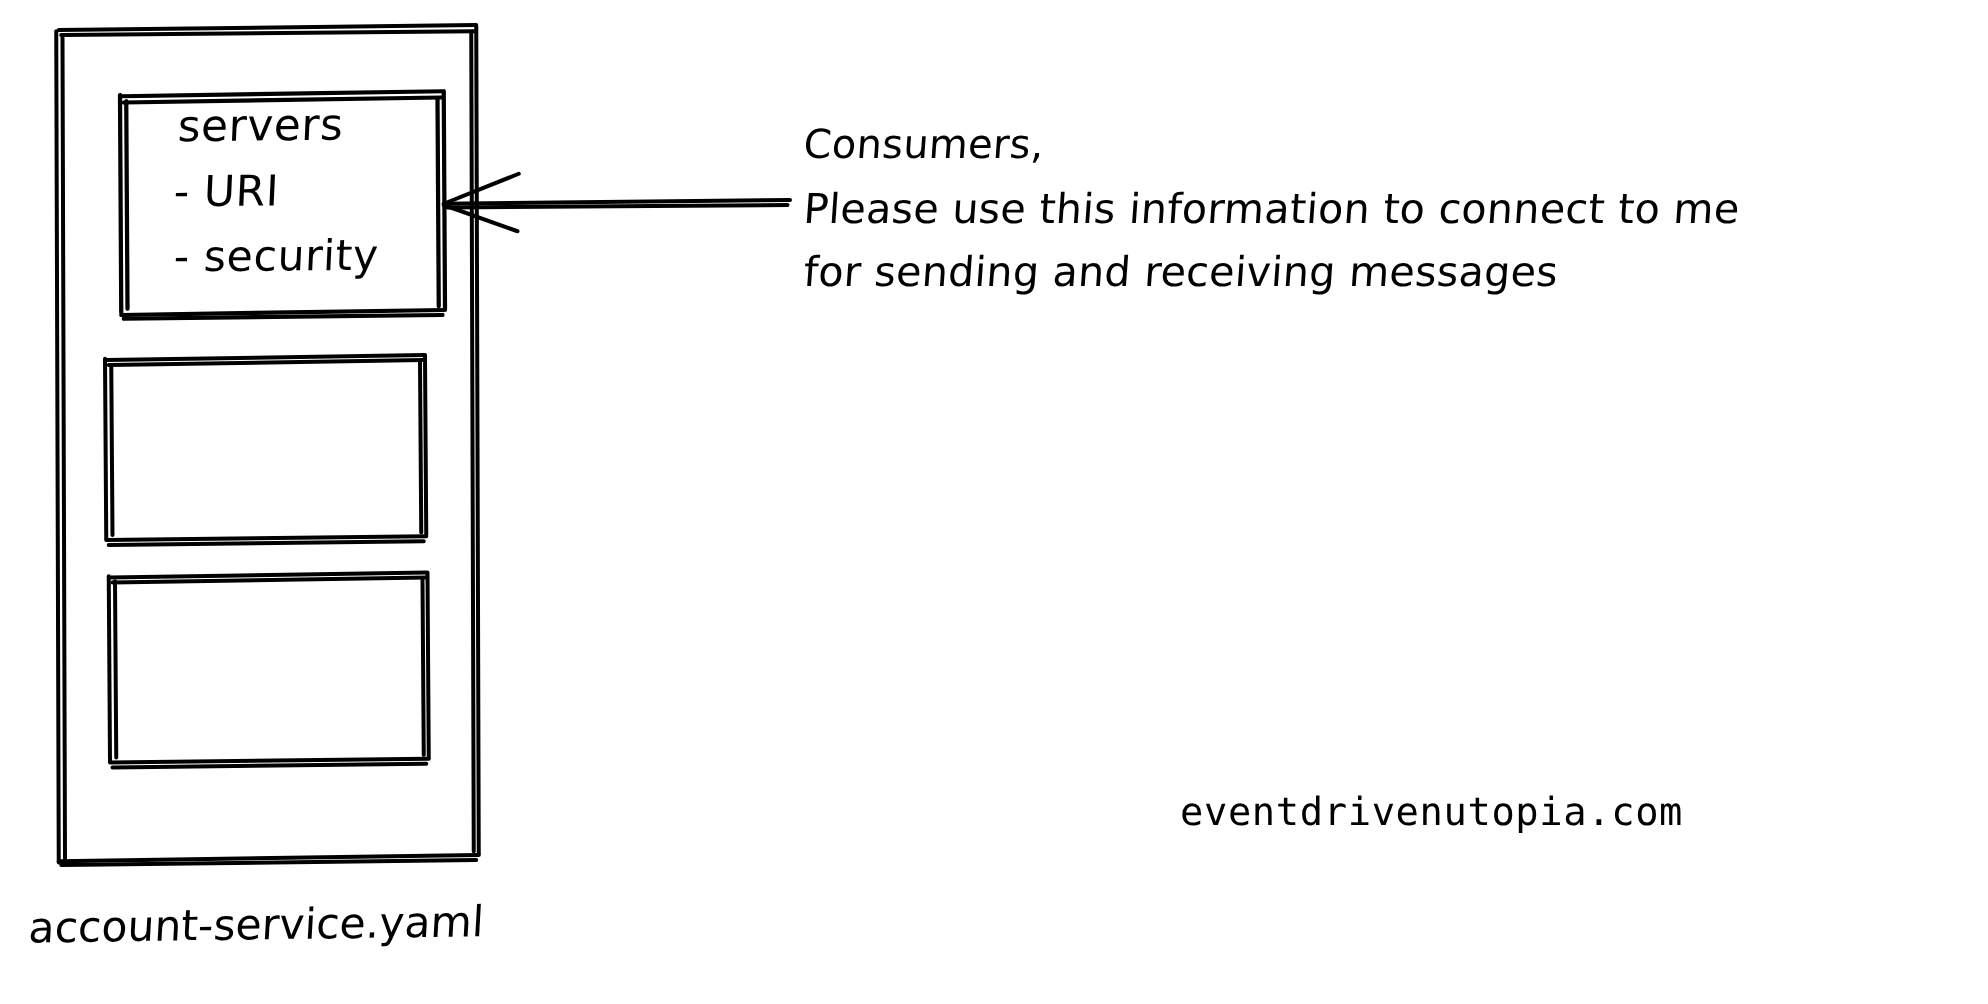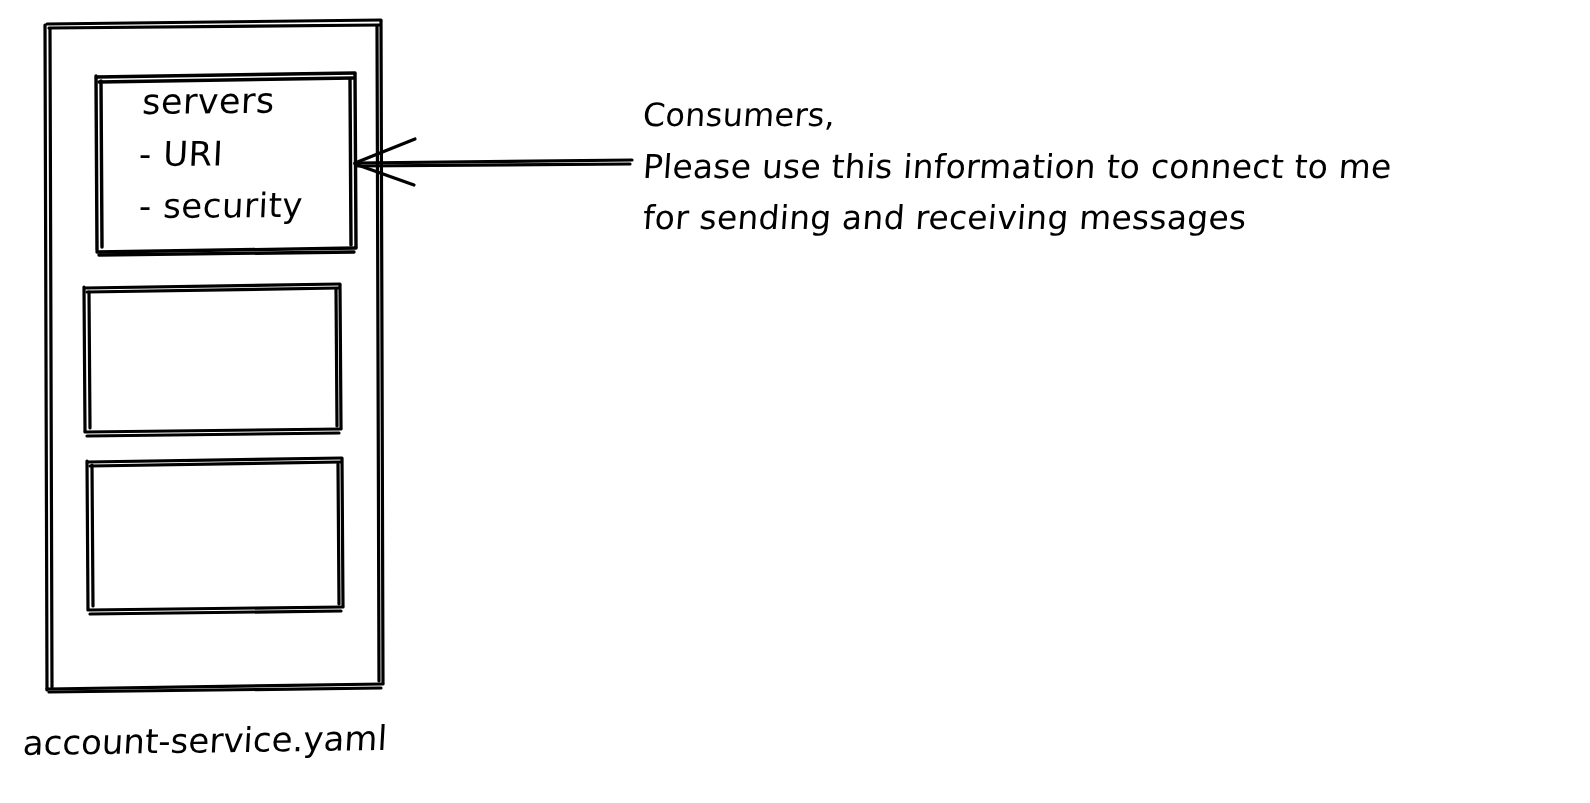--- a/index.html
+++ b/index.html
@@ -195,20 +195,21 @@
   <div class="hand hand-ink" id="box-servers-item-1">- security</div>
 
   <div id="annotation-block">
     <div class="ann-line l0 hand-ink">Consumers,</div>
     <div class="ann-line l1 hand-ink">Please use this information to connect to me</div>
     <div class="ann-line l2 hand-ink">for sending and receiving messages</div>
   </div>
 
   <div id="file-label" class="hand-ink">account-service.yaml</div>
 
+  <div id="site-credit">eventdrivenutopia.com</div>
 
   <div class="hit" id="hit-outer"></div>
   <div class="hit" id="hit-servers"></div>
   <div class="hit" id="hit-empty-1"></div>
   <div class="hit" id="hit-empty-2"></div>
   <div class="hit" id="hit-arrow"></div>
 
 </div>
 
 </body></html>

